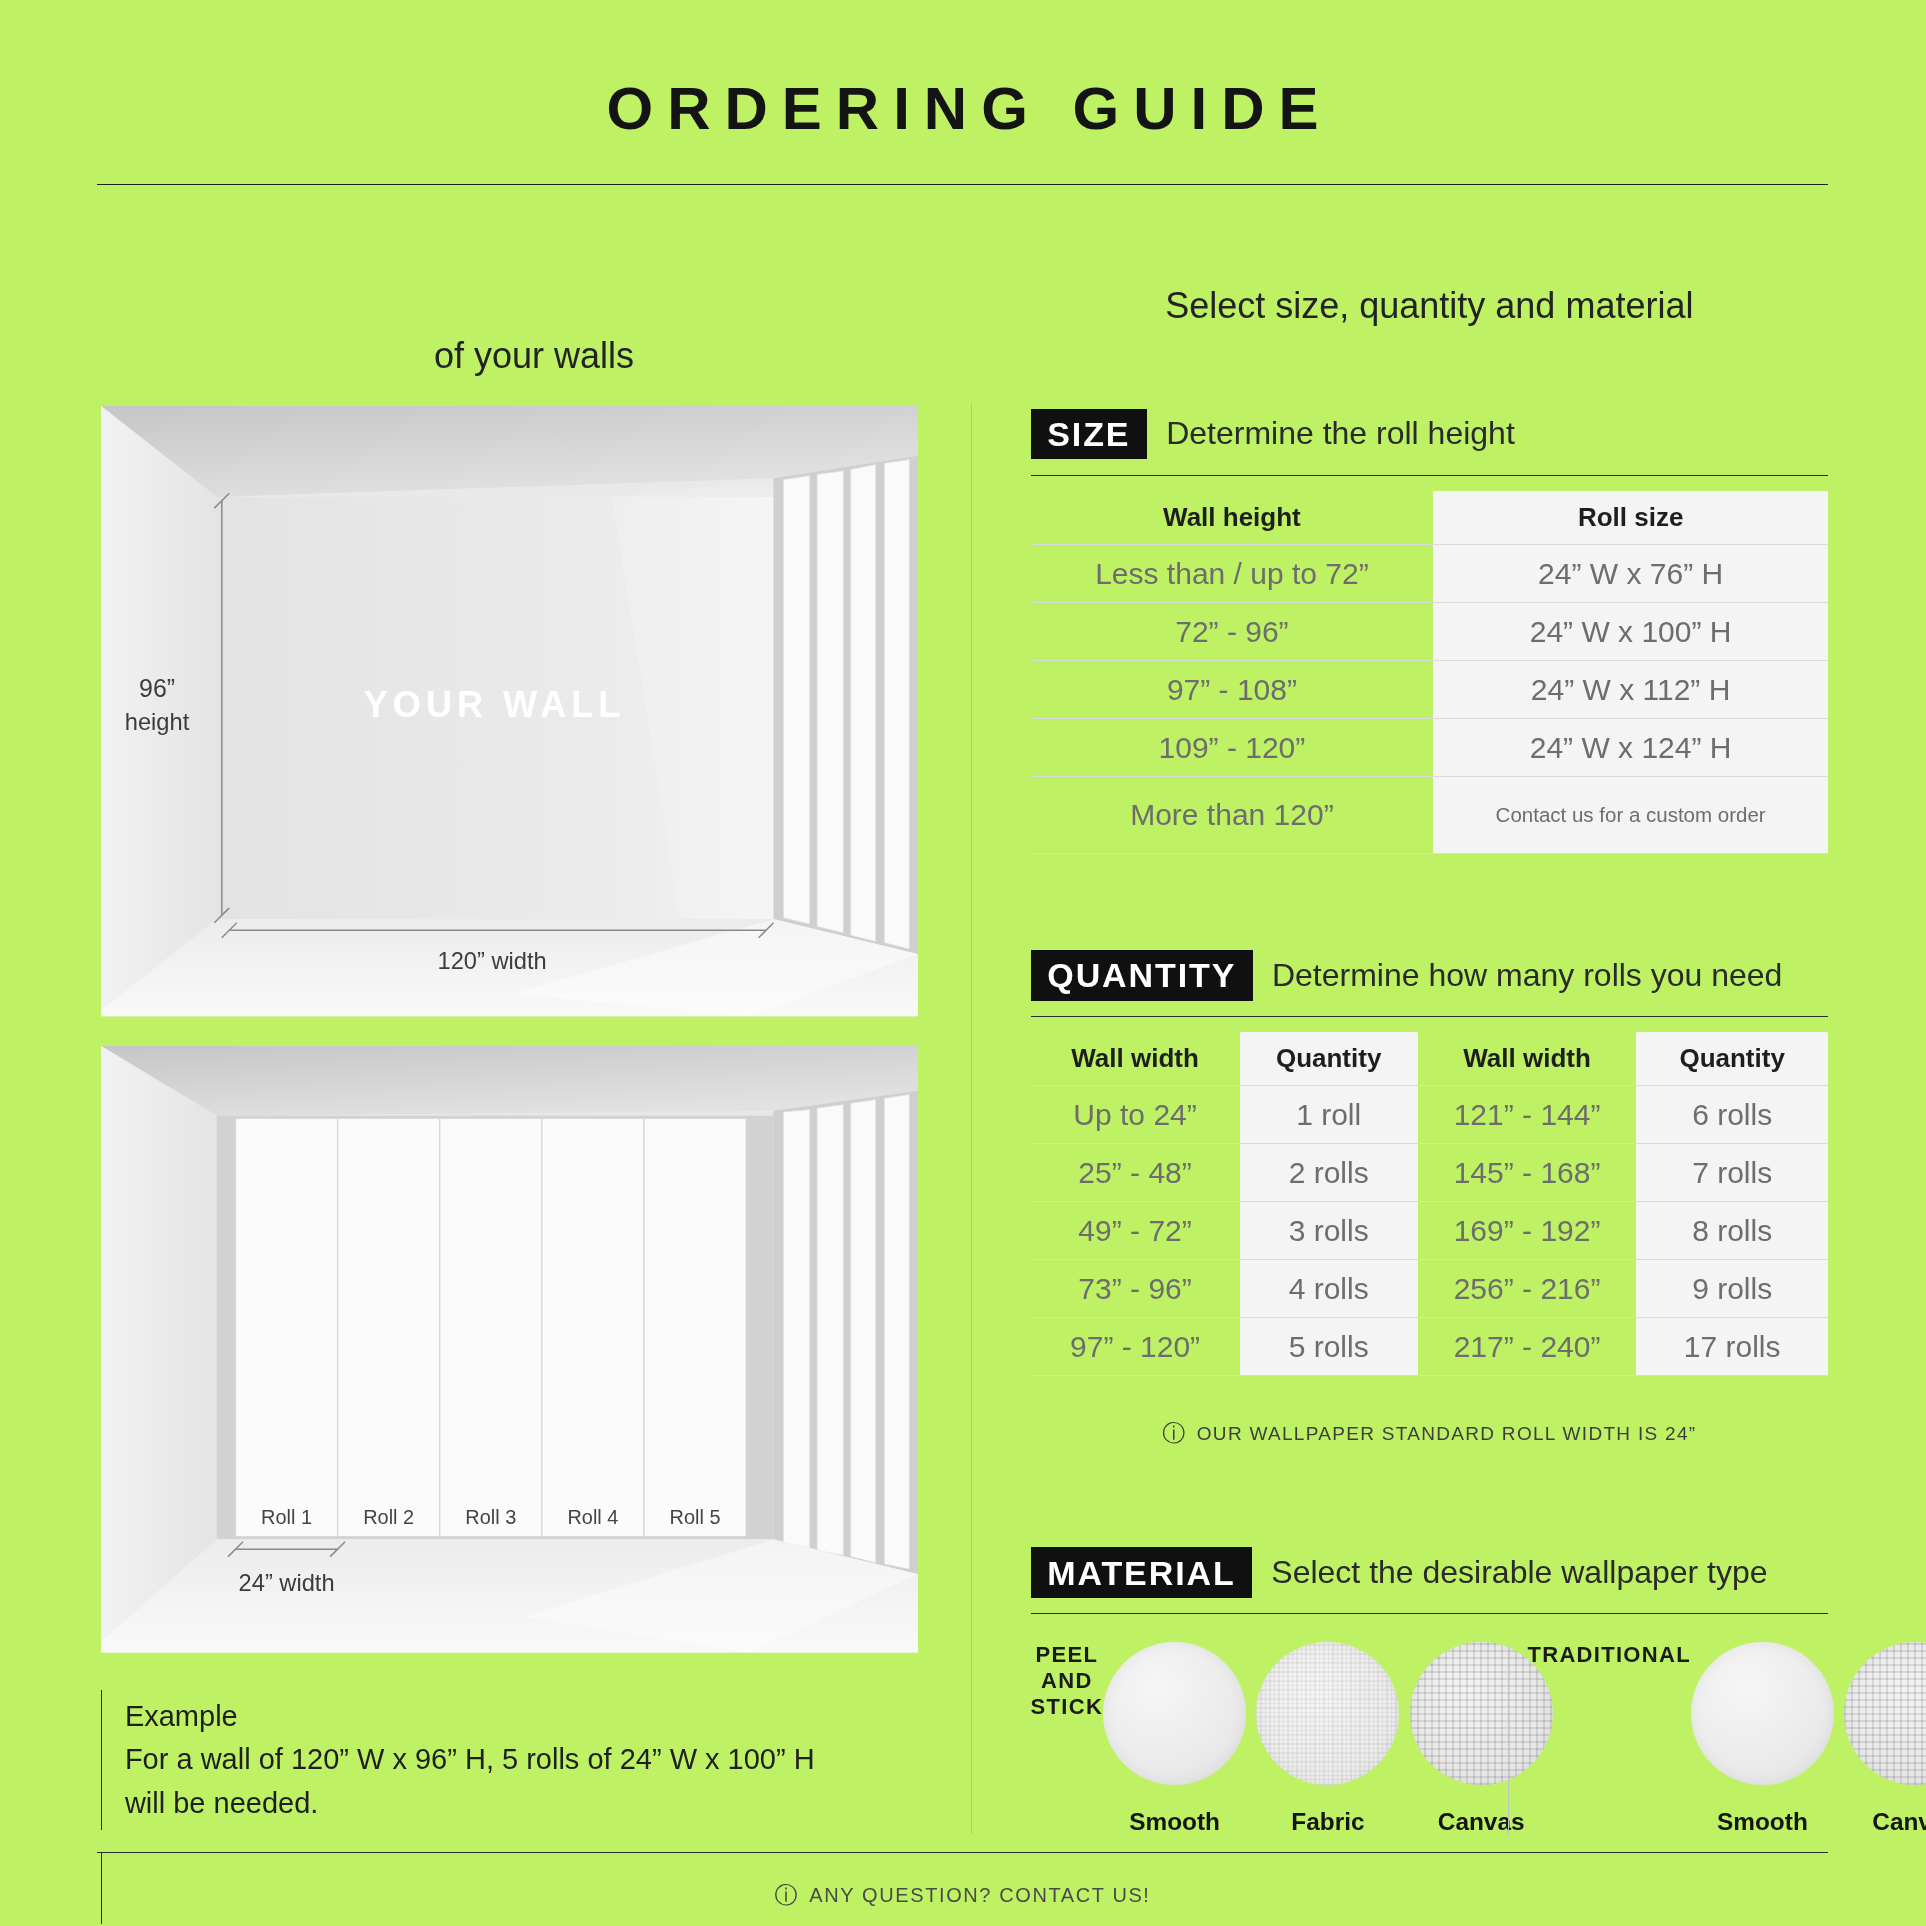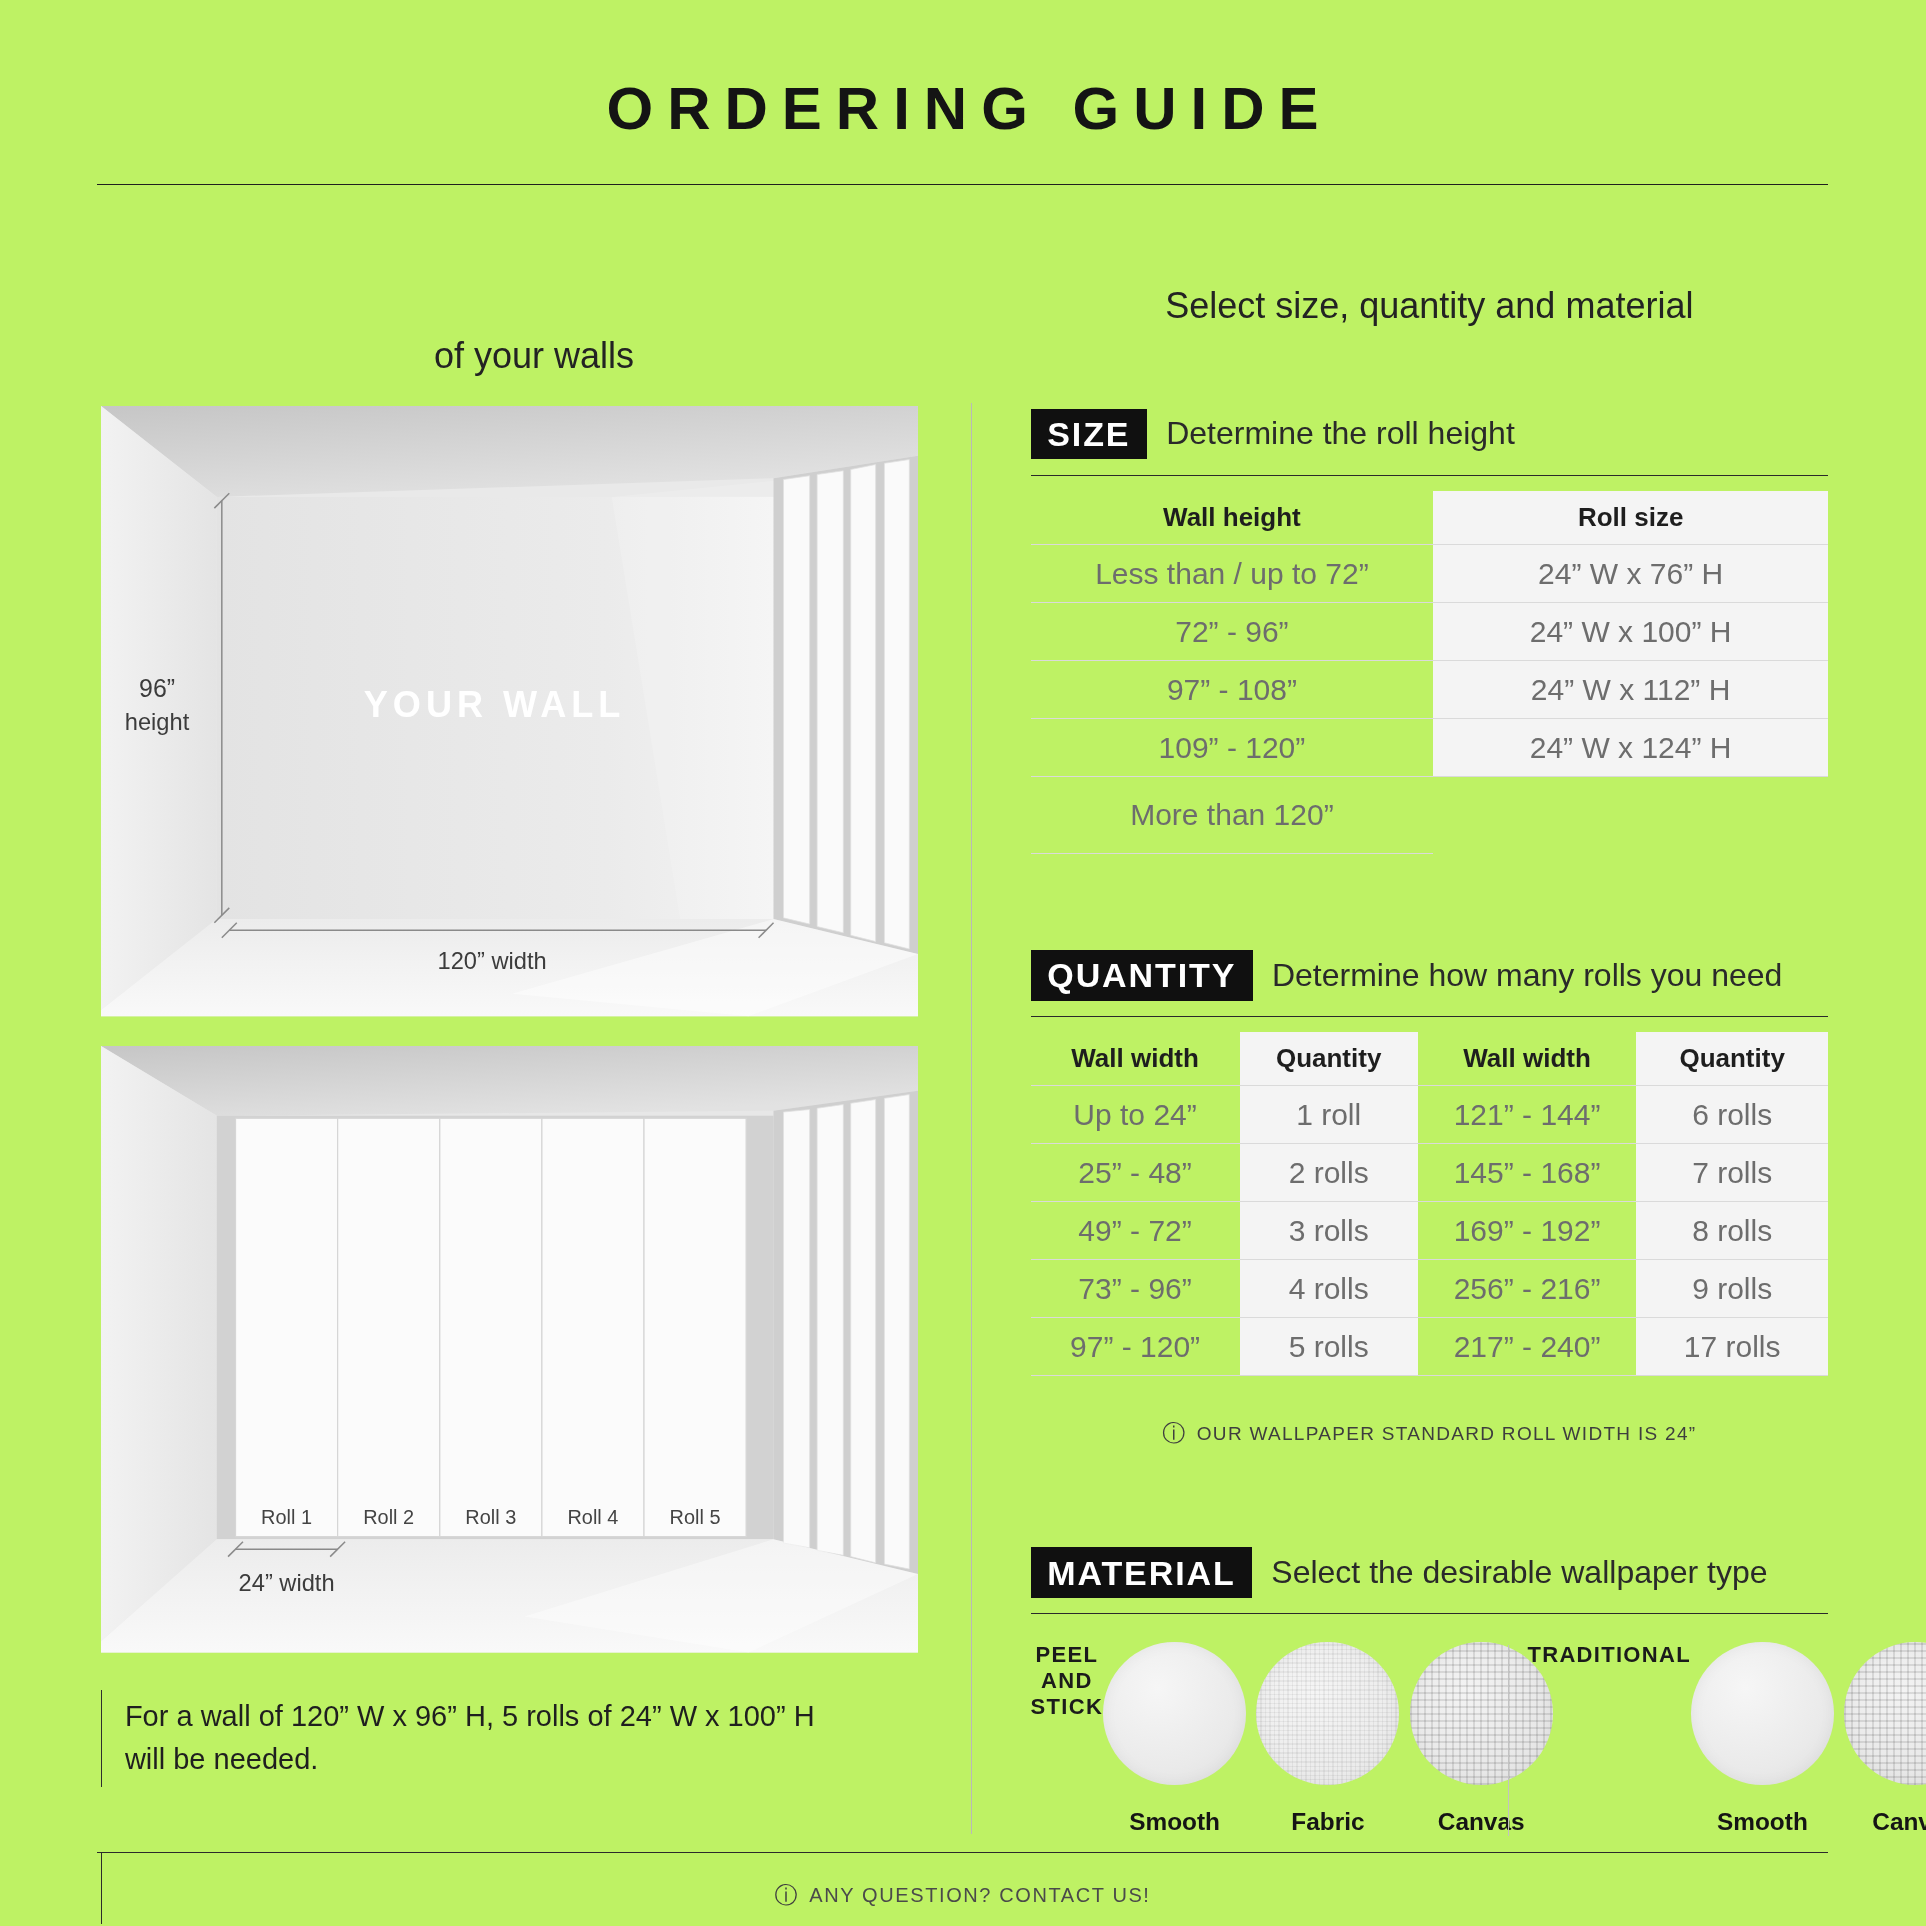--- a/index.html
+++ b/index.html
@@ -187,20 +187,21 @@
             <g stroke="#8a8a8a" stroke-width="1.2">
               <line x1="108" y1="404" x2="190" y2="404"></line>
               <line x1="102" y1="410" x2="114" y2="398"></line>
               <line x1="184" y1="410" x2="196" y2="398"></line>
             </g>
             <text x="149" y="438" font-size="19" fill="#3c3c3c" text-anchor="middle">24” width</text>
           </svg>
         </div>
 
         <div class="example">
+          <div>Example</div>
           <div>For a wall of 120” W x 96” H, 5 rolls of 24” W x 100” H</div>
           <div>will be needed.</div>
         </div>
       </div>
 
       <div class="col-divider"></div>
 
       <div class="col-right">
         <h2 class="col-heading">Select size, quantity and material</h2>
 
@@ -215,20 +216,21 @@
 
             <div class="cell">Less than / up to 72”</div>
             <div class="cell shade">24” W x 76” H</div>
             <div class="cell">72” - 96”</div>
             <div class="cell shade">24” W x 100” H</div>
             <div class="cell">97” - 108”</div>
             <div class="cell shade">24” W x 112” H</div>
             <div class="cell">109” - 120”</div>
             <div class="cell shade">24” W x 124” H</div>
             <div class="cell tall">More than 120”</div>
+            <div class="cell tall shade small">Contact us for a custom order</div>
           </div>
         </section>
 
         <section class="sec sec-quantity">
           <div class="sec-head">
             <span class="badge">QUANTITY</span>
             <span class="sec-title">Determine how many rolls you need</span>
           </div>
           <div class="qty-table">
             <div class="cell head">Wall width</div>

